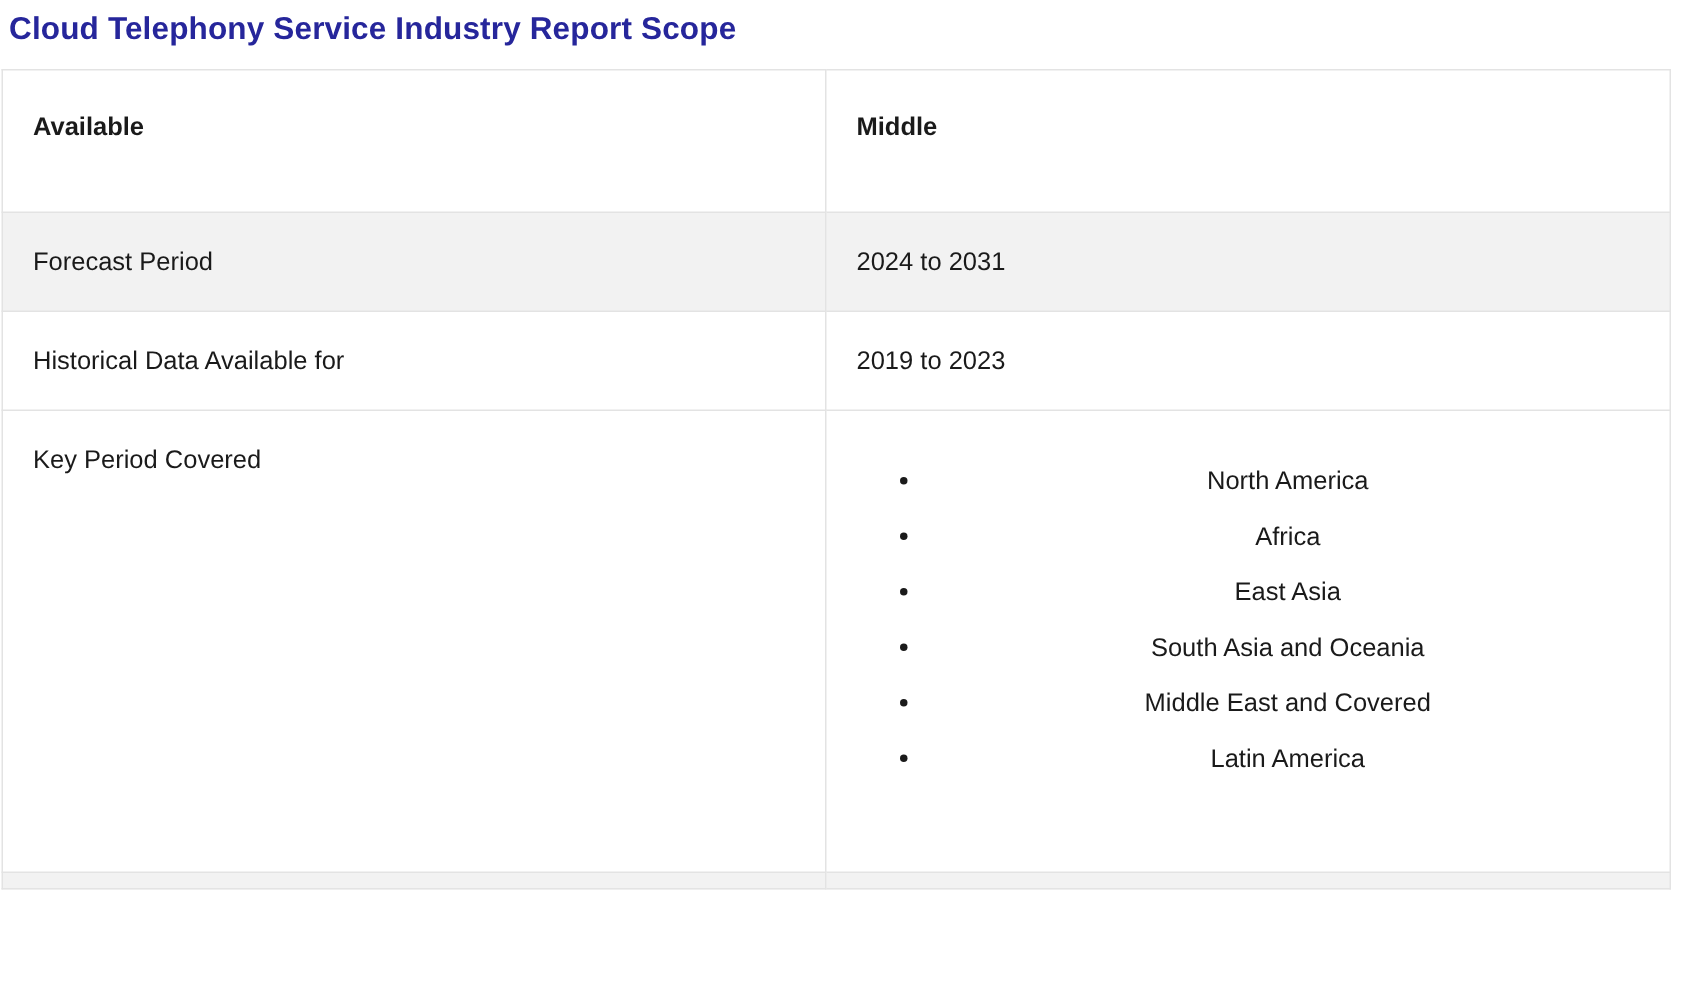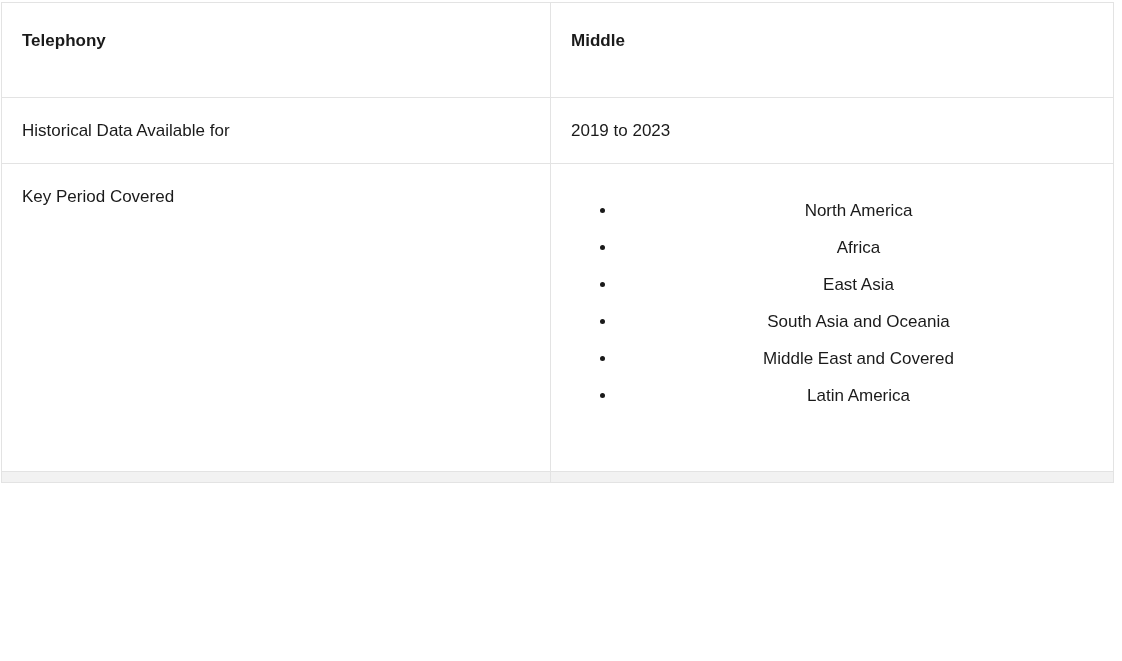--- a/index.html
+++ b/index.html
@@ -62,33 +62,38 @@
     text-align: center;
   }
   .scope-table tbody tr.row-partial { height: 11px; }
   .scope-table tbody tr.row-partial td { padding: 0; }
 </style>
 </head>
 <body>
 
 <div class="page">
 
+  <h1 class="page-title">Cloud Telephony Service Industry Report Scope</h1>
 
   <table class="scope-table">
     <colgroup>
       <col class="col-attr">
       <col class="col-details">
     </colgroup>
     <thead>
       <tr>
-        <th>Telephony</th>
+        <th>Available</th>
         <th>Middle</th>
       </tr>
     </thead>
     <tbody>
+      <tr class="row-normal stripe">
+        <td>Forecast Period</td>
+        <td>2024 to 2031</td>
+      </tr>
       <tr class="row-normal">
         <td>Historical Data Available for</td>
         <td>2019 to 2023</td>
       </tr>
       <tr class="row-tall">
         <td>Key Period Covered</td>
         <td>
           <ul class="details-list">
             <li>North America</li>
             <li>Africa</li>

